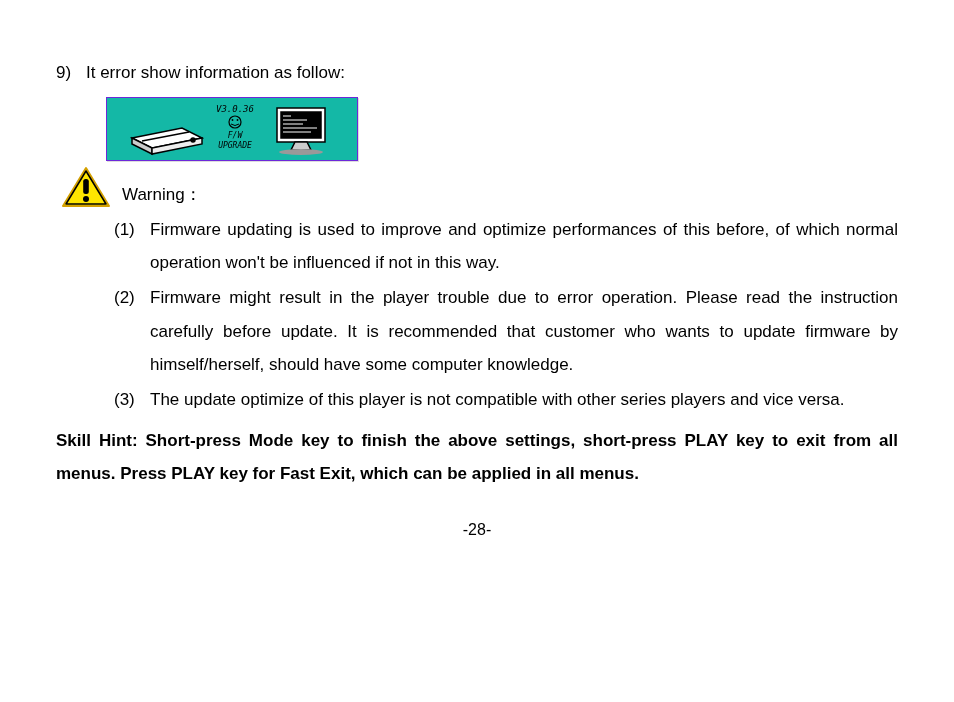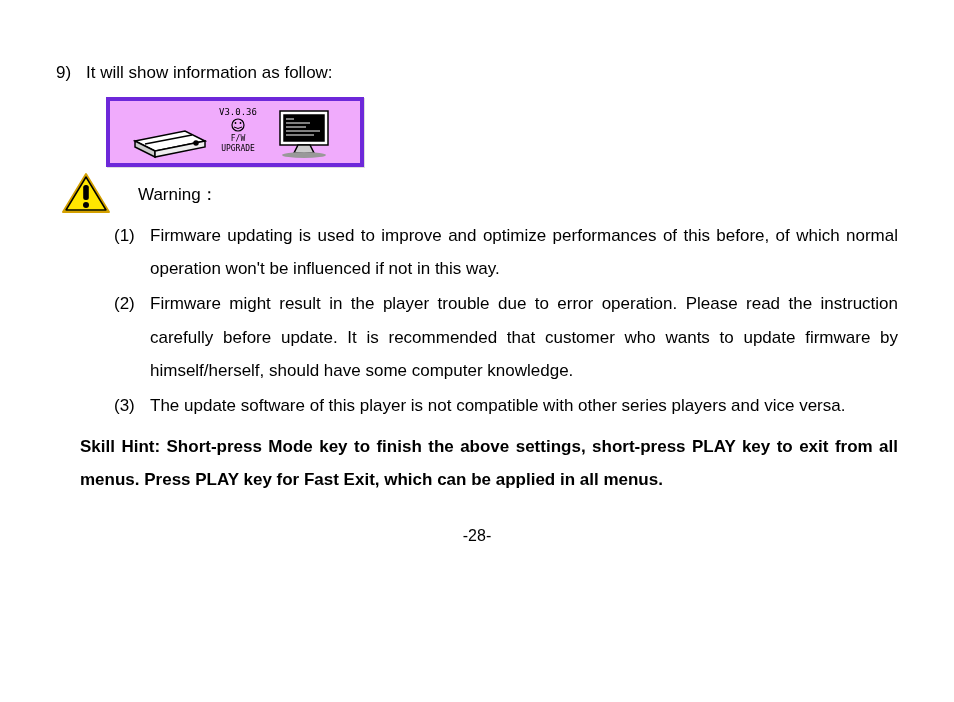--- a/index.html
+++ b/index.html
@@ -24,38 +24,38 @@
   }
   .step-text {
     flex: 1;
   }
   .illus-wrap {
     margin-left: 50px;
     margin-top: 2px;
     margin-bottom: 4px;
   }
   .illus {
-    border: 4px solid #6d28d9;
+    border: 1px solid #6d28d9;
     width: 250px;
     height: 62px;
     position: relative;
-    background: #f0abfc;
+    background: #14b8a6;
     box-shadow: 1px 1px 0 #ddd;
+    font-style: italic;
   }
   
   .illus svg {
     display: block;
   }
   .warn-row {
     display: flex;
-    align-items: center;
+    align-items: flex-end;
     margin-left: 4px;
     margin-top: 4px;
     margin-bottom: 2px;
-    gap: 16px;
   }
   .warn-icon {
     width: 52px;
     height: 46px;
     flex-shrink: 0;
   }
   .warn-label {
     margin-left: 10px;
   }
   .sublist {
@@ -72,34 +72,33 @@
   }
   .sub-text {
     flex: 1;
     text-align: justify;
     text-justify: inter-word;
   }
   .hint {
     font-weight: bold;
     text-align: justify;
     margin-top: 8px;
-    margin-left: 24px;
   }
   .pagenum {
     text-align: center;
     margin-top: 24px;
     font-size: 16px;
   }
 </style>
 </head>
 <body>
 
 <div class="step-row">
   <div class="step-num">9)</div>
-  <div class="step-text">It will show information as follow:</div>
+  <div class="step-text">It error show information as follow:</div>
 </div>
 
 <div class="illus-wrap">
   <div class="illus">
     <svg viewBox="0 0 250 62" width="250" height="62">
 
       <g stroke="#000" fill="none" stroke-width="1.5">
         <path d="M25 40 L75 30 L95 40 L45 50 Z" fill="#fff"></path>
         <path d="M25 40 L25 46 L45 56 L45 50 Z" fill="#ccc"></path>
         <path d="M45 50 L45 56 L95 46 L95 40 Z" fill="#eee"></path>
@@ -143,19 +142,19 @@
   <div class="sub-row">
     <div class="sub-num">(1)</div>
     <div class="sub-text">Firmware updating is used to improve and optimize performances of this before, of which normal operation won't be influenced if not in this way.</div>
   </div>
   <div class="sub-row">
     <div class="sub-num">(2)</div>
     <div class="sub-text">Firmware might result in the player trouble due to error operation. Please read the instruction carefully before update.  It is recommended that customer who wants to update firmware by himself/herself, should have some computer knowledge.</div>
   </div>
   <div class="sub-row">
     <div class="sub-num">(3)</div>
-    <div class="sub-text">The update software of this player is not compatible with other series players and vice versa.</div>
+    <div class="sub-text">The update optimize of this player is not compatible with other series players and vice versa.</div>
   </div>
 </div>
 
 <div class="hint">Skill Hint: Short-press Mode key to finish the above settings, short-press PLAY key to exit from all menus. Press PLAY key for Fast Exit, which can be applied in all menus.</div>
 
 <div class="pagenum">-28-</div>
 
 </body></html>

